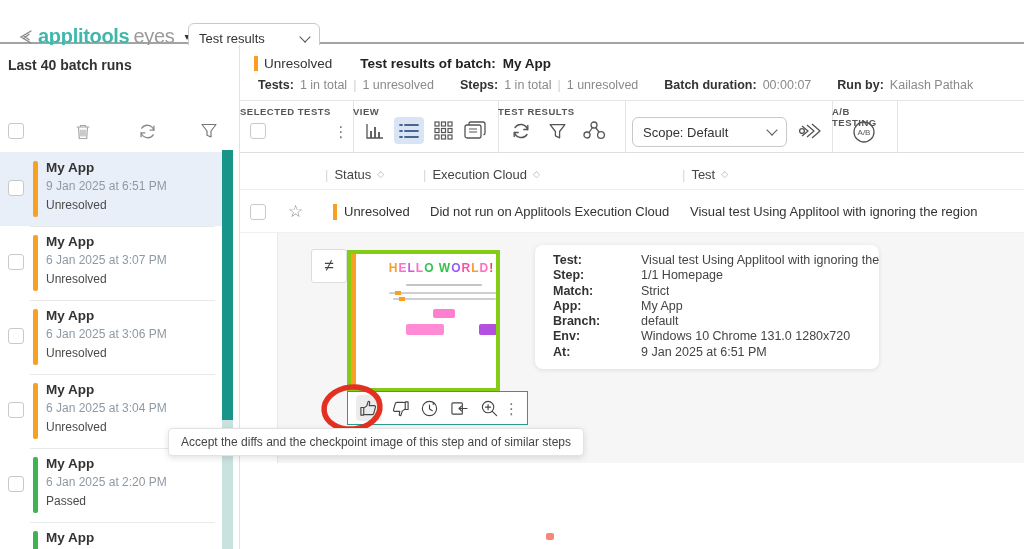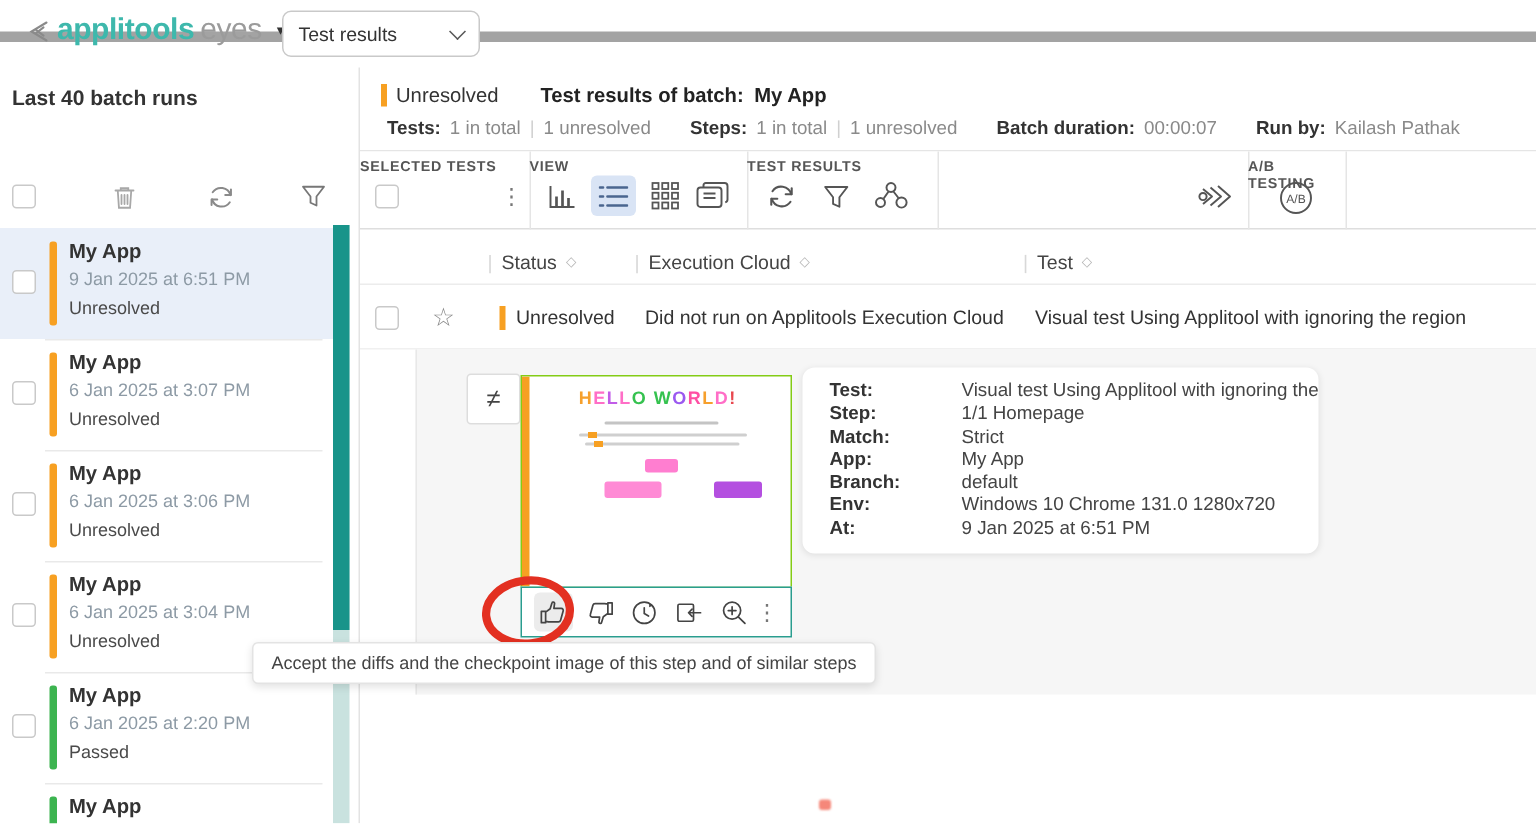--- a/index.html
+++ b/index.html
@@ -2,21 +2,21 @@
 <html><head>
 <meta charset="utf-8">
 <style>
   html,body{margin:0;padding:0;background:#ffffff;}
   *{box-sizing:border-box;}
   .frame{position:relative;width:1024px;height:549px;overflow:hidden;
          font-family:"Liberation Sans","DejaVu Sans",sans-serif;color:#333;background:#fff;}
   .abs{position:absolute;}
 
   
-  .topbar{left:0;top:0;width:1024px;height:28px;background:#fff;border-bottom:7px solid #a3a3a3;}
+  .topbar{left:0;top:16px;width:1024px;height:28px;background:#fff;border-bottom:2px solid #a3a3a3;}
   .logo{left:18px;top:9px;display:flex;align-items:center;gap:4px;}
   .logo-bold{font-size:20px;font-weight:bold;color:#3eb8ac;letter-spacing:-.3px;}
   .logo-light{font-size:20px;color:#9b9b9b;letter-spacing:-.3px;}
   .logo-caret{font-size:10px;color:#333;margin-left:6px;}
   .select-box{display:flex;align-items:center;justify-content:space-between;
               border:1px solid #c9c9c9;border-radius:6px;background:#fff;
               font-size:13px;color:#333;padding:0 10px;cursor:pointer;}
   .chev{width:8px;height:8px;border-right:1.6px solid #555;border-bottom:1.6px solid #555;
         transform:rotate(45deg);margin-top:-4px;flex:0 0 auto;}
 
@@ -63,21 +63,21 @@
   .th .sort{font-size:9px;color:#b5b5b5;}
   .trow{left:240px;top:190px;width:784px;height:43px;background:#fff;border-bottom:1px solid #f0f0f0;cursor:pointer;}
   .trow .cell{position:absolute;top:0;height:43px;display:flex;align-items:center;font-size:13px;color:#333;}
   .star{font-size:17px;color:#8a8a8a;}
   .st-bar{width:4px;height:16px;background:#f7a022;margin-right:7px;}
 
   
   .expanded{left:277px;top:233px;width:747px;height:230px;background:#f6f6f6;border-left:1px solid #e8e8e8;}
   .neq-badge{left:311px;top:249px;width:36px;height:34px;background:#fff;border:1px solid #ddd;border-radius:3px;
              display:flex;align-items:center;justify-content:center;font-size:17px;color:#444;}
-  .thumb{left:347px;top:250px;width:181px;height:142px;background:#fff;border:1px solid #84cc16;overflow:hidden;}
+  .thumb{left:347px;top:250px;width:153px;height:142px;background:#fff;border:4px solid #84cc16;overflow:hidden;}
   .thumb .obar{position:absolute;left:0;top:0;width:5px;height:142px;background:#f7a022;}
   .hello{position:absolute;left:0;top:7px;width:181px;text-align:center;font-weight:bold;font-size:12px;
          letter-spacing:1px;filter:blur(.4px);}
   .tline{position:absolute;height:2px;background:#c4c4c4;border-radius:1px;}
   .tmark{position:absolute;width:6px;height:4px;background:#f7a022;}
   .blob{position:absolute;border-radius:2px;}
   .actionbar{left:347px;top:391px;width:181px;height:34px;background:#fff;border:1px solid #2a9d8f;
              display:flex;align-items:center;padding:0 8px;gap:0;}
   .act{width:27px;height:26px;display:flex;align-items:center;justify-content:center;color:#555;cursor:pointer;}
   .act.sel{background:#ececec;border-radius:4px;}
@@ -304,20 +304,24 @@
             <g stroke="#555" stroke-width="1.3" fill="none">
               <circle cx="12" cy="4" r="3"></circle>
               <circle cx="5" cy="14" r="3"></circle>
               <circle cx="19" cy="14" r="3.4"></circle>
               <path d="M10.5 6.5 7 11.5M13.5 6.5 17 11"></path>
             </g>
           </svg>
       </span>
     </div>
 
+    <div class="abs select-box" style="left:392px;top:16px;width:155px;height:30px;">
+      <span>Scope: Default</span>
+      <span class="chev"></span>
+    </div>
     <div class="abs icon-btn" style="left:556px;top:17px;width:30px;height:26px;">
       <span>
         <svg width="26" height="22" viewBox="0 0 26 22">
             <g stroke="#555" stroke-width="1.3" fill="none" stroke-linejoin="round">
               <path d="M4 6l6 5-6 5"></path>
               <path d="M9 5l7 6-7 6"></path>
               <path d="M14 4l8 7-8 7"></path>
               <circle cx="4" cy="11" r="2.4"></circle>
             </g>
           </svg>

